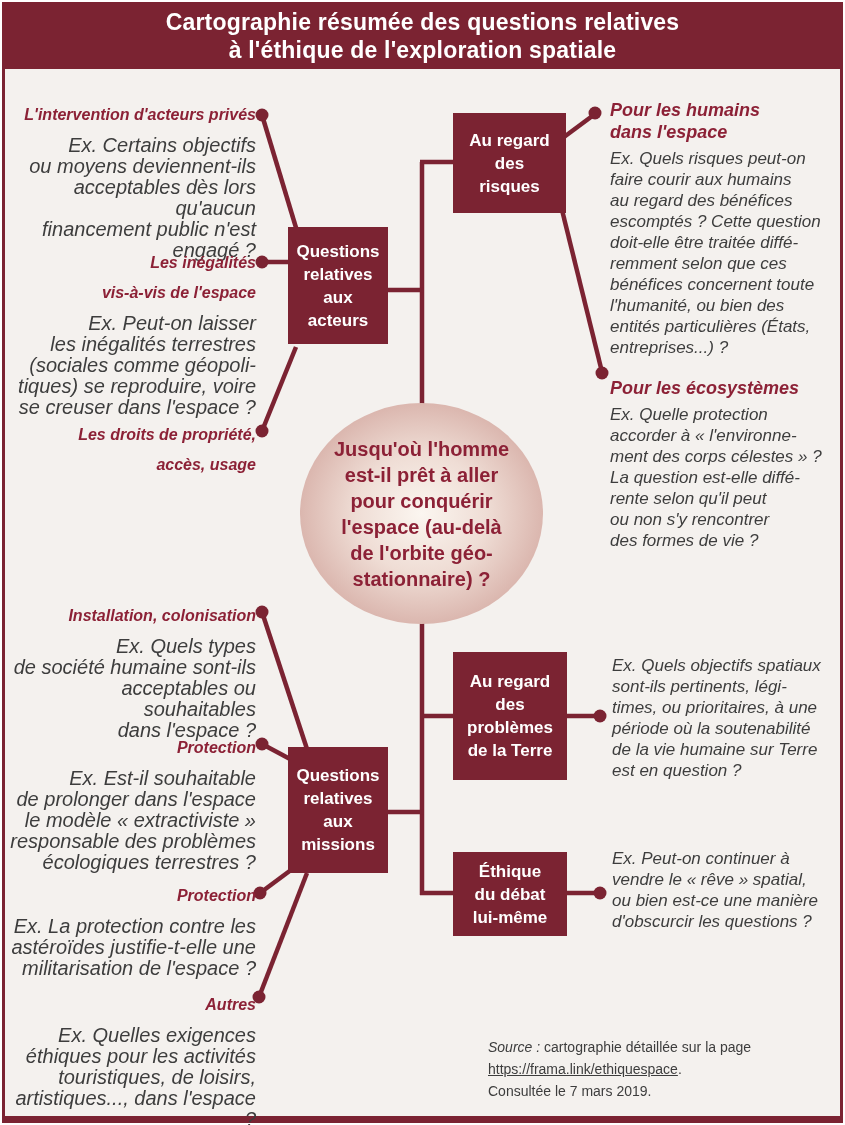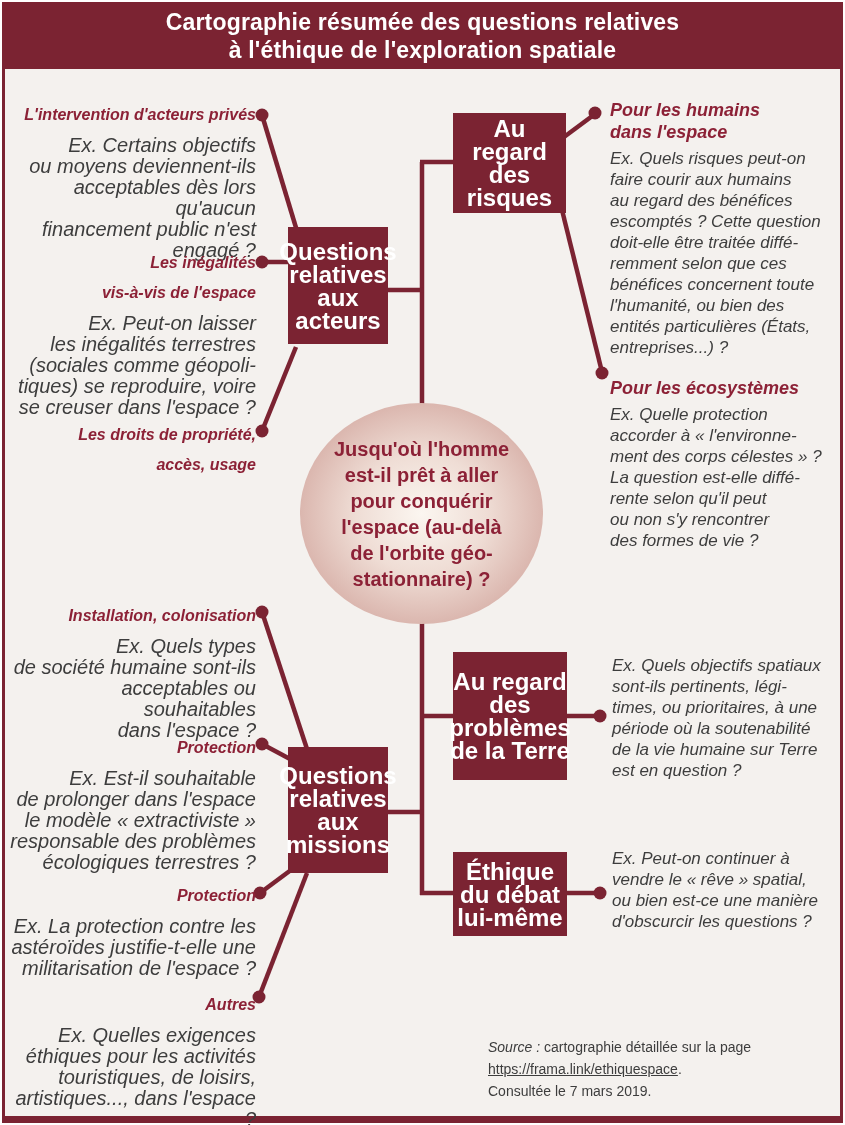--- a/index.html
+++ b/index.html
@@ -39,21 +39,21 @@
   .lt-b{font-style:italic;color:var(--body-text);font-size:20px;line-height:21px;white-space:pre-line;margin-top:5px;}
   
   .rt{position:absolute;left:610px;width:240px;text-align:left;}
   .rt-h{font-style:italic;font-weight:bold;color:var(--heading);font-size:18px;line-height:22px;white-space:pre-line;}
   .rt-b{font-style:italic;color:var(--body-text);font-size:17px;line-height:21px;white-space:pre-line;margin-top:5px;}
   .rn{position:absolute;left:612px;width:236px;text-align:left;
       font-style:italic;color:var(--body-text);font-size:17px;line-height:21px;white-space:pre-line;}
   
   .hub{
     position:absolute;background:var(--maroon);color:#fff;font-weight:bold;
-    font-size:24px;line-height:23px;text-align:center;white-space:pre-line;
+    font-size:17px;line-height:23px;text-align:center;white-space:pre-line;
     display:flex;align-items:center;justify-content:center;
   }
   
   .circle{
     position:absolute;left:300px;top:403px;width:243px;height:221px;border-radius:50%;
     background:radial-gradient(ellipse at center,#fbf6f0 0%,#efddd5 38%,#dab5ad 72%,#c8978f 100%);
     display:flex;align-items:center;justify-content:center;text-align:center;
     color:var(--heading);font-weight:bold;font-size:20px;line-height:26px;white-space:pre-line;
   }
   

